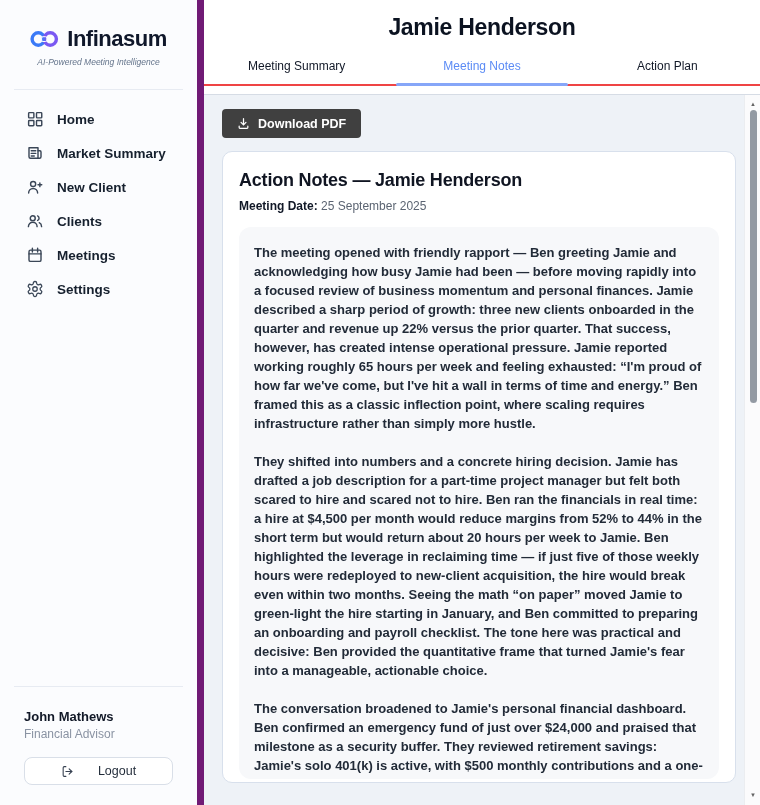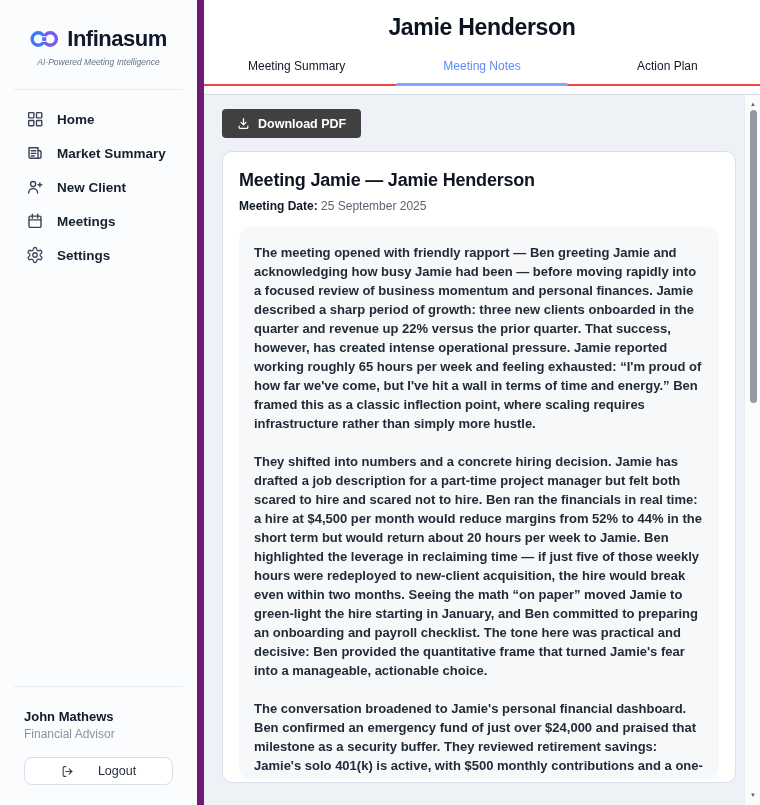--- a/index.html
+++ b/index.html
@@ -106,20 +106,31 @@
               <circle cx="9.5" cy="8" r="3.4"></circle>
               <path d="M3.5 20c0-3.3 2.7-6 6-6s6 2.7 6 6"></path>
               <path d="M18.5 6.5v5M16 9h5"></path>
             </svg>
         </span>
         <span class="nav-label">New Client</span>
       </div>
       <div class="nav-item">
         <span style="display:inline-flex;">
           <svg viewBox="0 0 24 24" fill="none" stroke-width="1.9" stroke-linecap="round" stroke-linejoin="round">
+              <circle cx="9" cy="8.2" r="3.3"></circle>
+              <path d="M3.2 19.5c0-3.2 2.6-5.8 5.8-5.8s5.8 2.6 5.8 5.8"></path>
+              <path d="M15.5 5.2a3.3 3.3 0 0 1 0 6"></path>
+              <path d="M17.6 14.3c1.9.9 3.2 2.9 3.2 5.2"></path>
+            </svg>
+        </span>
+        <span class="nav-label">Clients</span>
+      </div>
+      <div class="nav-item">
+        <span style="display:inline-flex;">
+          <svg viewBox="0 0 24 24" fill="none" stroke-width="1.9" stroke-linecap="round" stroke-linejoin="round">
               <rect x="4" y="5.5" width="16" height="15" rx="2"></rect>
               <path d="M8.5 3v5M15.5 3v5M4 10.5h16"></path>
             </svg>
         </span>
         <span class="nav-label">Meetings</span>
       </div>
       <div class="nav-item">
         <span style="display:inline-flex;">
           <svg viewBox="0 0 24 24" fill="none" stroke-width="1.7" stroke-linecap="round" stroke-linejoin="round">
               <circle cx="12" cy="12" r="3"></circle>
@@ -166,21 +177,21 @@
           <svg viewBox="0 0 24 24" fill="none" stroke-width="2.3" stroke-linecap="round" stroke-linejoin="round">
               <path d="M12 3v11"></path>
               <path d="m7.5 10 4.5 4.5L16.5 10"></path>
               <path d="M4 17v2.5A1.5 1.5 0 0 0 5.5 21h13a1.5 1.5 0 0 0 1.5-1.5V17"></path>
             </svg>
         </span>
         <span>Download PDF</span>
       </button>
 
       <div class="card">
-        <div class="card-title">Meeting Jamie — Jamie Henderson</div>
+        <div class="card-title">Action Notes — Jamie Henderson</div>
         <div class="date-row">
           <span class="date-label">Meeting Date:</span>
           <span>25 September 2025</span>
         </div>
         <div class="notes-box">
           <p>The meeting opened with friendly rapport — Ben greeting Jamie and acknowledging how busy Jamie had been — before moving rapidly into a focused review of business momentum and personal finances. Jamie described a sharp period of growth: three new clients onboarded in the quarter and revenue up 22% versus the prior quarter. That success, however, has created intense operational pressure. Jamie reported working roughly 65 hours per week and feeling exhausted: “I'm proud of how far we've come, but I've hit a wall in terms of time and energy.” Ben framed this as a classic inflection point, where scaling requires infrastructure rather than simply more hustle.</p>
           <p>They shifted into numbers and a concrete hiring decision. Jamie has drafted a job description for a part-time project manager but felt both scared to hire and scared not to hire. Ben ran the financials in real time: a hire at $4,500 per month would reduce margins from 52% to 44% in the short term but would return about 20 hours per week to Jamie. Ben highlighted the leverage in reclaiming time — if just five of those weekly hours were redeployed to new-client acquisition, the hire would break even within two months. Seeing the math “on paper” moved Jamie to green-light the hire starting in January, and Ben committed to preparing an onboarding and payroll checklist. The tone here was practical and decisive: Ben provided the quantitative frame that turned Jamie's fear into a manageable, actionable choice.</p>
           <p>The conversation broadened to Jamie's personal financial dashboard. Ben confirmed an emergency fund of just over $24,000 and praised that milestone as a security buffer. They reviewed retirement savings: Jamie's solo 401(k) is active, with $500 monthly contributions and a one-time extra $2,000 contribution from a surprise client bonus. Ben calculated that this pace would put Jamie on track to reach about $8,000 in retirement contributions this year, noting the meaningful progress. Education savings were steady: $125 per month per child into 529 accounts, with no missed deposits — a point Ben used to emphasize the value of consistency.</p>
 
         </div>

